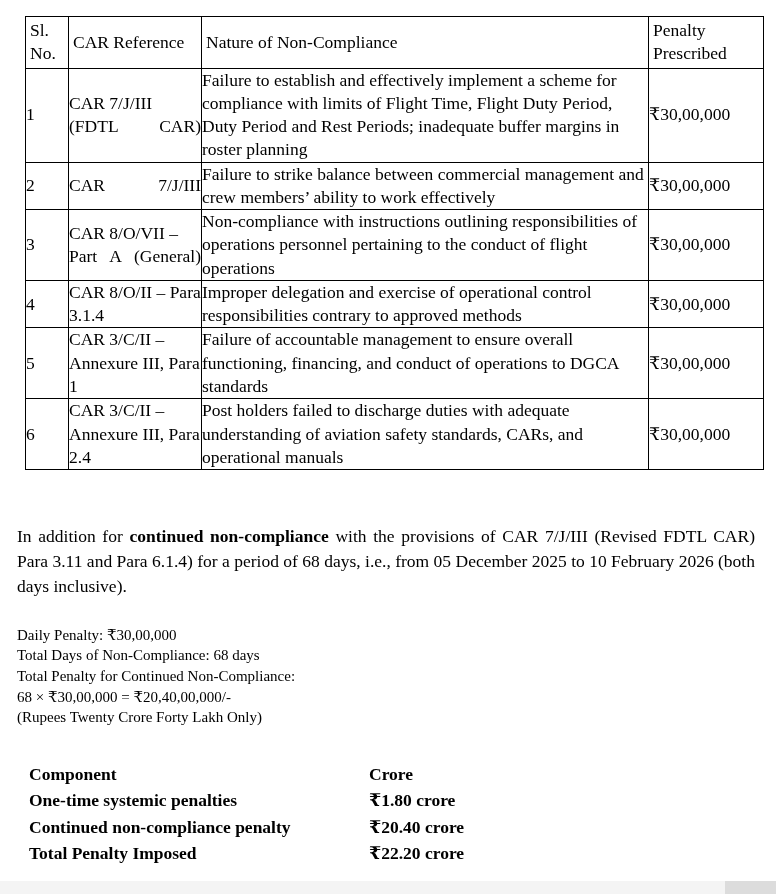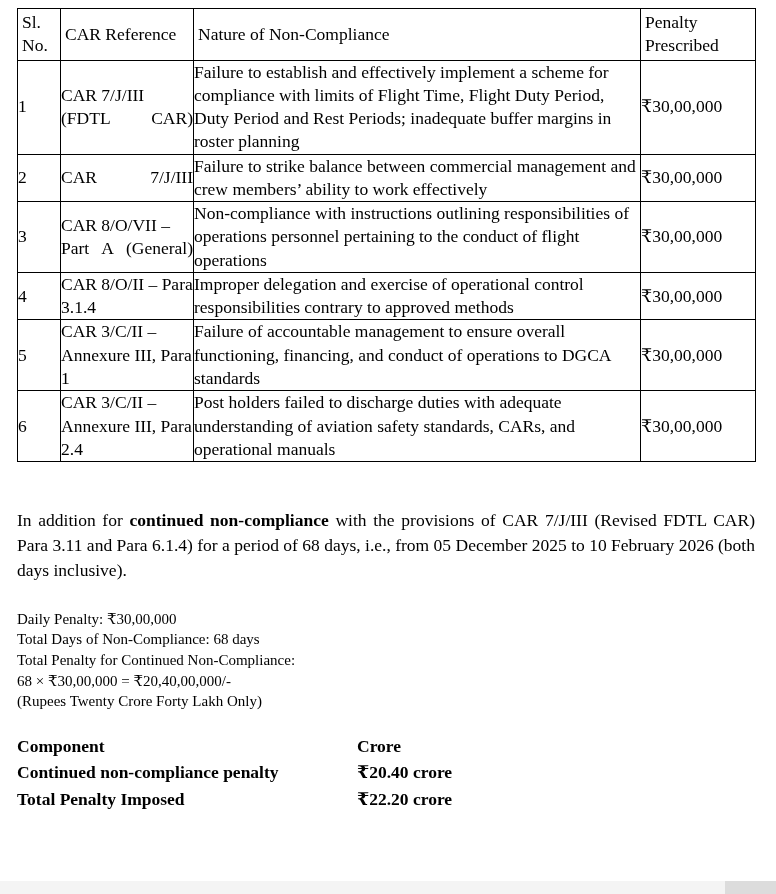--- a/index.html
+++ b/index.html
@@ -28,21 +28,21 @@
     left: 17px;
     top: 8px;
     width: 738px;
   }
 
   
   table.penalty-table {
     border-collapse: collapse;
     width: 738px;
     table-layout: fixed;
-    margin: 0;
+    margin: 8px;
   }
   table.penalty-table td,
   table.penalty-table th {
     border: 1px solid #000000;
     vertical-align: middle;
     font-size: 17.5px;
     line-height: 1.33;
     padding: 0;
     font-weight: normal;
     text-align: left;
@@ -81,21 +81,21 @@
     font-size: 15px;
     line-height: 1.38;
     white-space: nowrap;
   }
 
   
   table.summary-table {
     border-collapse: collapse;
     width: 560px;
     table-layout: fixed;
-    margin: 0;
+    margin: 12px;
   }
   table.summary-table td {
     border: none;
     padding: 0 0 1px 0;
     font-size: 17.5px;
     line-height: 1.45;
     font-weight: bold;
     vertical-align: top;
     white-space: nowrap;
   }
@@ -210,20 +210,24 @@
       <colgroup>
           <col class="sum-col-a">
           <col class="sum-col-b">
         </colgroup>
       <tbody>
         <tr>
           <td>Component</td>
           <td>Crore</td>
         </tr>
         <tr>
+          <td>One-time systemic penalties</td>
+          <td>₹1.80 crore</td>
+        </tr>
+        <tr>
           <td>Continued non-compliance penalty</td>
           <td>₹20.40 crore</td>
         </tr>
         <tr>
           <td>Total Penalty Imposed</td>
           <td>₹22.20 crore</td>
         </tr>
       </tbody>
     </table>
 

